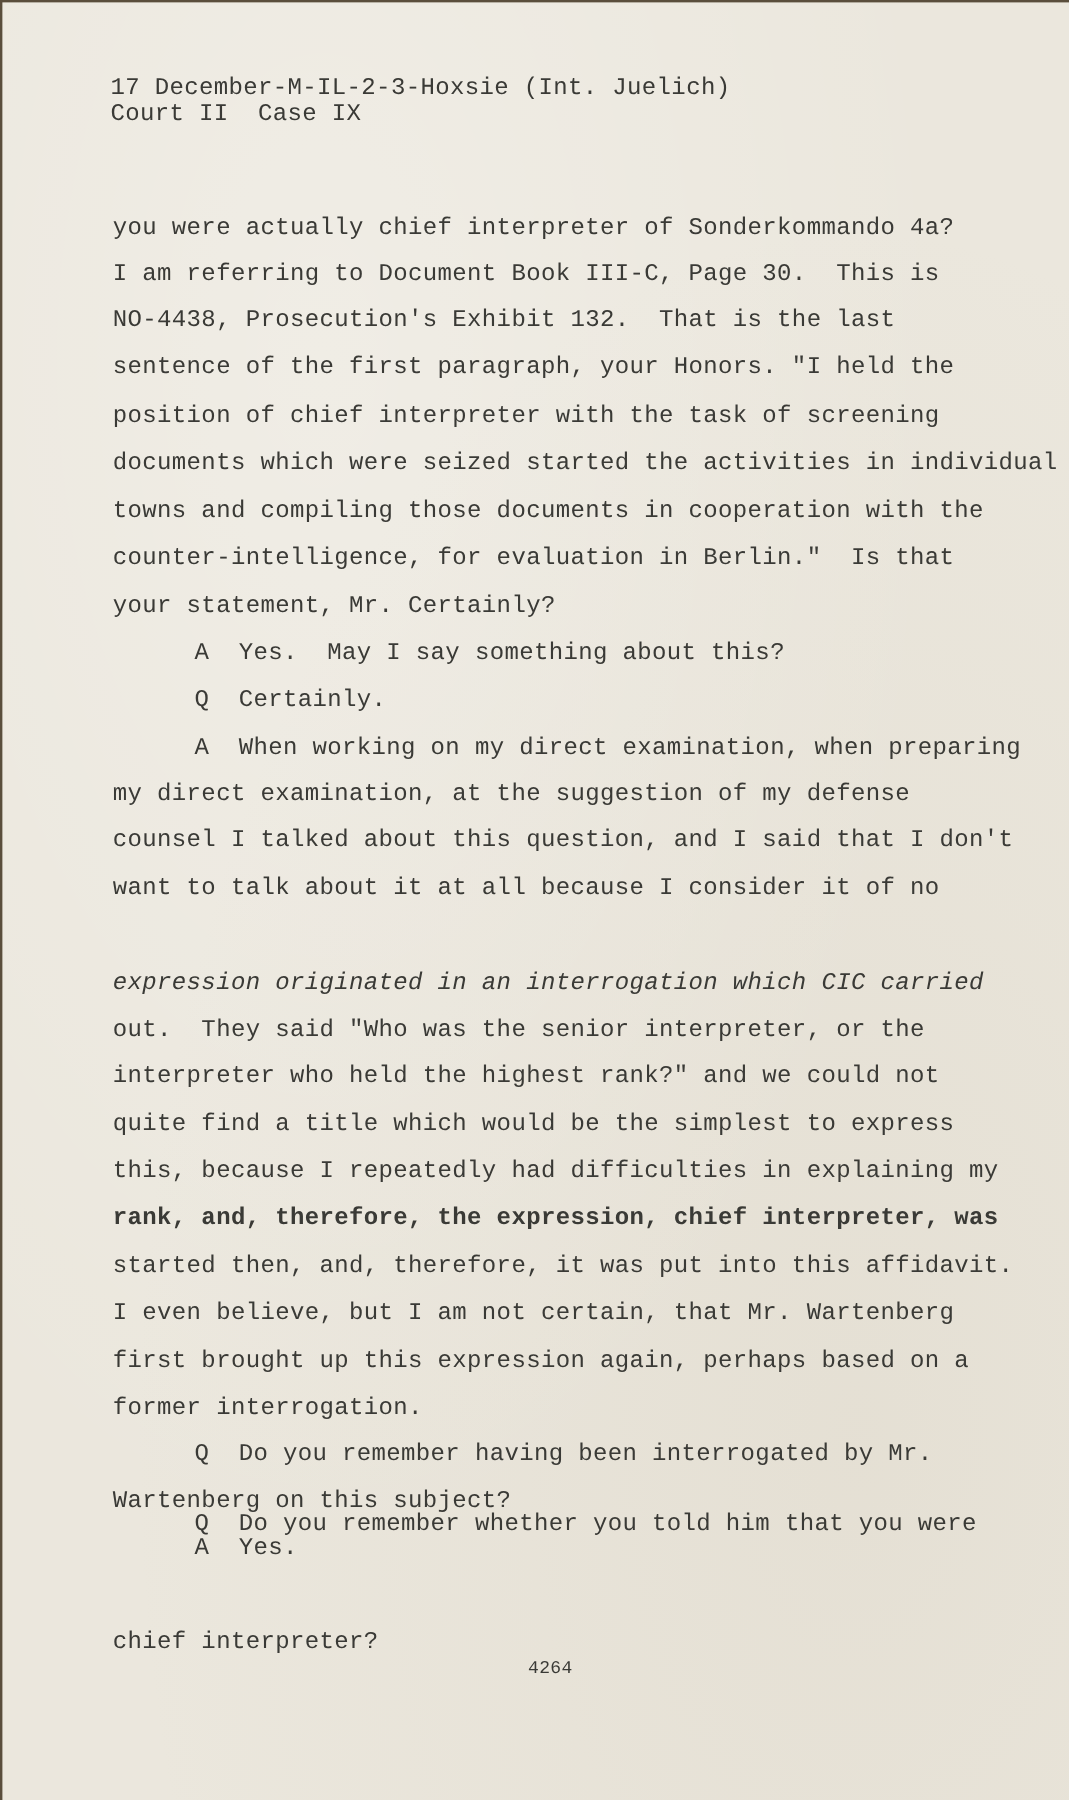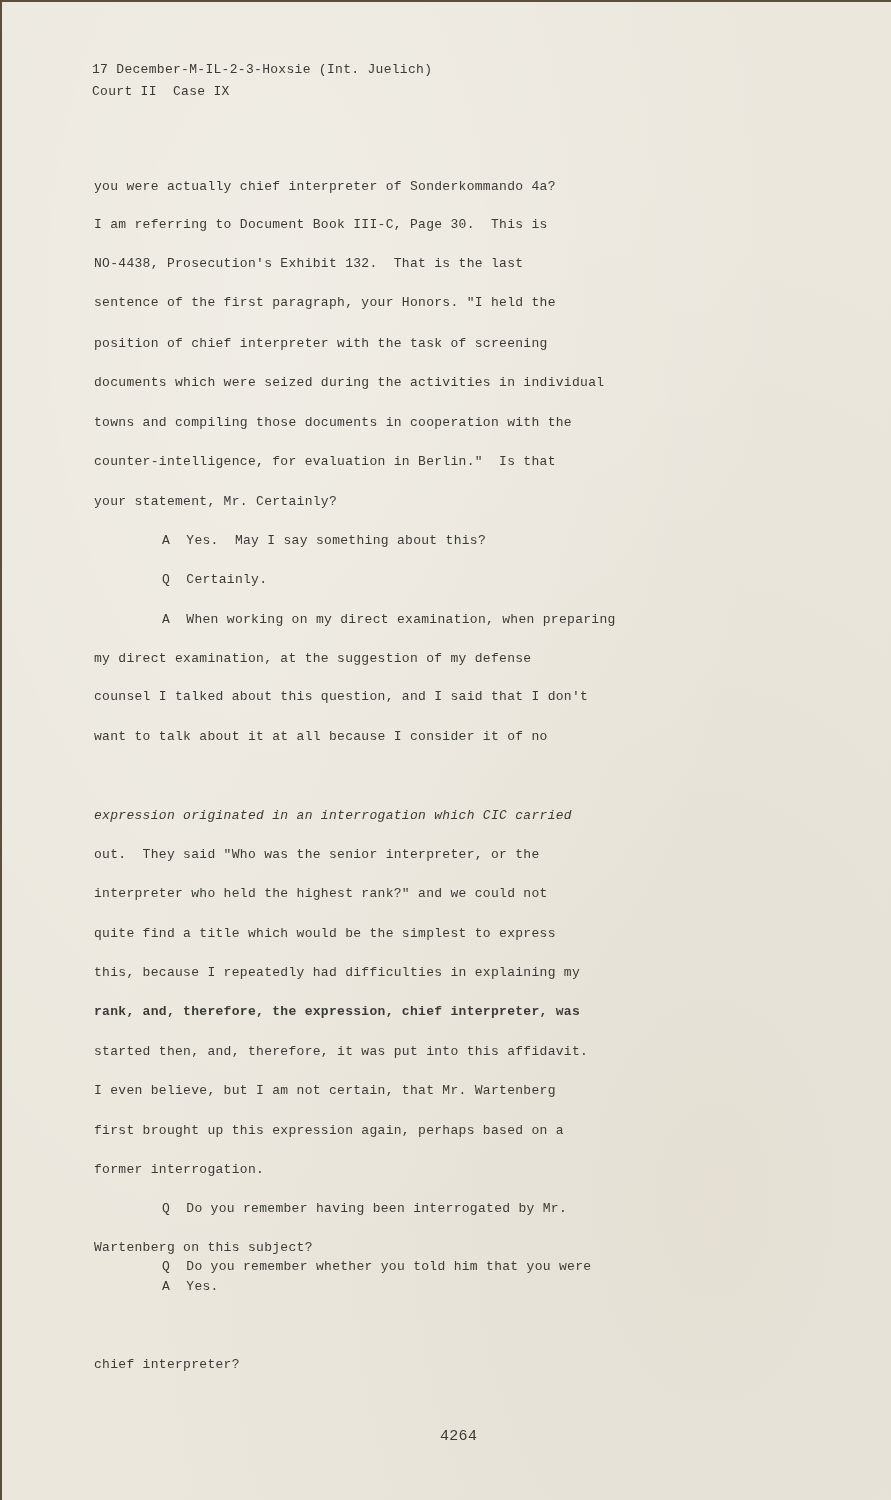--- a/index.html
+++ b/index.html
@@ -10,21 +10,21 @@
     }
     .page {
       position: absolute; left: 2px; top: 2px; right: 0; bottom: 0;
       background: #ebe7dd;
       background-image: radial-gradient(ellipse at 30% 20%, rgba(255,255,255,0.25), rgba(0,0,0,0) 60%),
                         radial-gradient(ellipse at 80% 80%, rgba(200,190,170,0.18), rgba(0,0,0,0) 60%);
     }
     .tw {
       font-family: "Liberation Mono", "DejaVu Sans Mono", monospace;
       color: #3a3a36;
-      font-size: 13px;
+      font-size: 20px;
       letter-spacing: 0.3px;
       white-space: pre;
       position: absolute;
     }
     .hdr { left: 90px; }
     .line { left: 92px; }
     .ind { left: 160px; }
     .pnum { left: 438px; font-size: 15px; }
   </style>
 </head>
@@ -32,21 +32,21 @@
 
 <div class="page">
   <div class="tw hdr" style="top:60px;">17 December-M-IL-2-3-Hoxsie (Int. Juelich)</div>
   <div class="tw hdr" style="top:82px;">Court II  Case IX</div>
 
   <div class="tw line" style="top:177px;">you were actually chief interpreter of Sonderkommando 4a?</div>
   <div class="tw line" style="top:215px;">I am referring to Document Book III-C, Page 30.  This is</div>
   <div class="tw line" style="top:254px;">NO-4438, Prosecution's Exhibit 132.  That is the last</div>
   <div class="tw line" style="top:293px;">sentence of the first paragraph, your Honors. "I held the</div>
   <div class="tw line" style="top:334px;">position of chief interpreter with the task of screening</div>
-  <div class="tw line" style="top:373px;">documents which were seized during the activities in individual</div>
+  <div class="tw line" style="top:373px;">documents which were seized started the activities in individual</div>
   <div class="tw line" style="top:413px;">towns and compiling those documents in cooperation with the</div>
   <div class="tw line" style="top:452px;">counter-intelligence, for evaluation in Berlin."  Is that</div>
   <div class="tw line" style="top:492px;">your statement, Mr. Certainly?</div>
   <div class="tw ind" style="top:531px;">A  Yes.  May I say something about this?</div>
   <div class="tw ind" style="top:570px;">Q  Certainly.</div>
   <div class="tw ind" style="top:610px;">A  When working on my direct examination, when preparing</div>
   <div class="tw line" style="top:649px;">my direct examination, at the suggestion of my defense</div>
   <div class="tw line" style="top:687px;">counsel I talked about this question, and I said that I don't</div>
   <div class="tw line" style="top:727px;">want to talk about it at all because I consider it of no</div>
   <div class="tw line" style="top:806px;font-style:italic;">expression originated in an interrogation which CIC carried</div>
@@ -58,14 +58,14 @@
   <div class="tw line" style="top:1042px;">started then, and, therefore, it was put into this affidavit.</div>
   <div class="tw line" style="top:1081px;">I even believe, but I am not certain, that Mr. Wartenberg</div>
   <div class="tw line" style="top:1121px;">first brought up this expression again, perhaps based on a</div>
   <div class="tw line" style="top:1160px;">former interrogation.</div>
   <div class="tw ind" style="top:1199px;">Q  Do you remember having been interrogated by Mr.</div>
   <div class="tw line" style="top:1238px;">Wartenberg on this subject?</div>
   <div class="tw ind" style="top:1277px;">A  Yes.</div>
   <div class="tw ind" style="top:1257px;">Q  Do you remember whether you told him that you were</div>
   <div class="tw line" style="top:1355px;">chief interpreter?</div>
 
-  <div class="tw pnum" style="top:1426px;">4264</div>
+  <div class="tw pnum" style="top:1380px;">4264</div>
 </div>
 
 </body></html>

